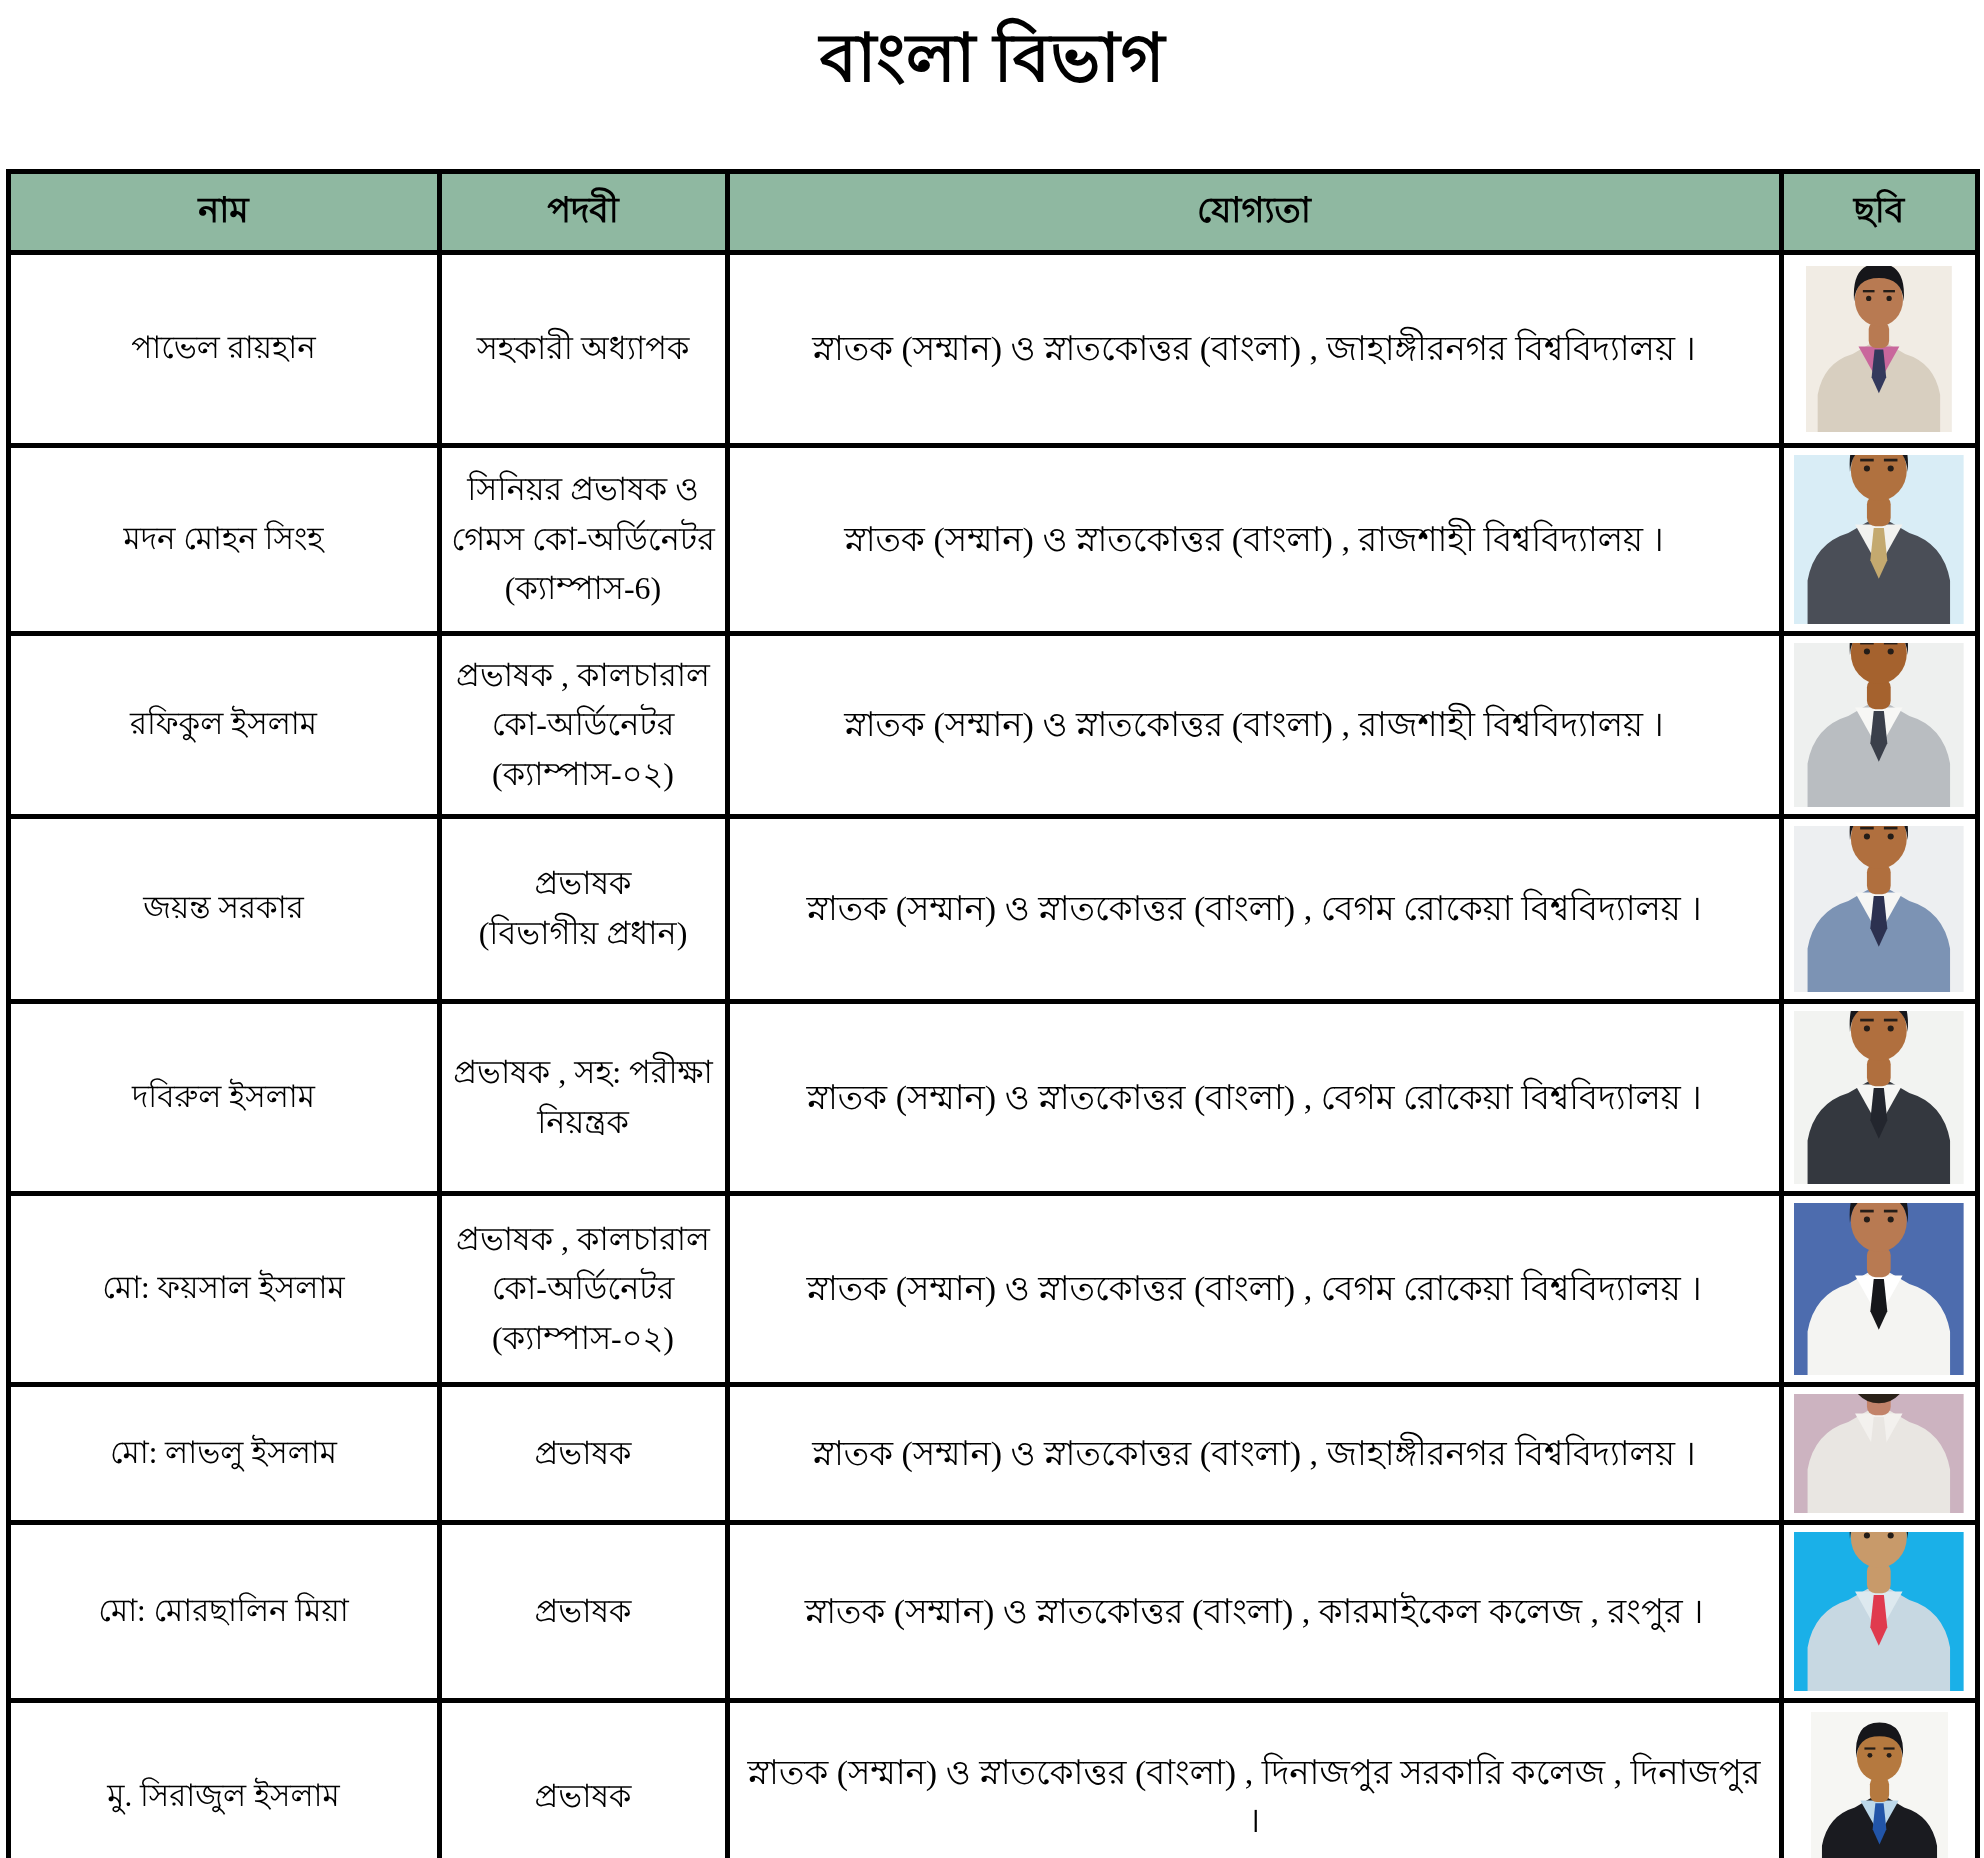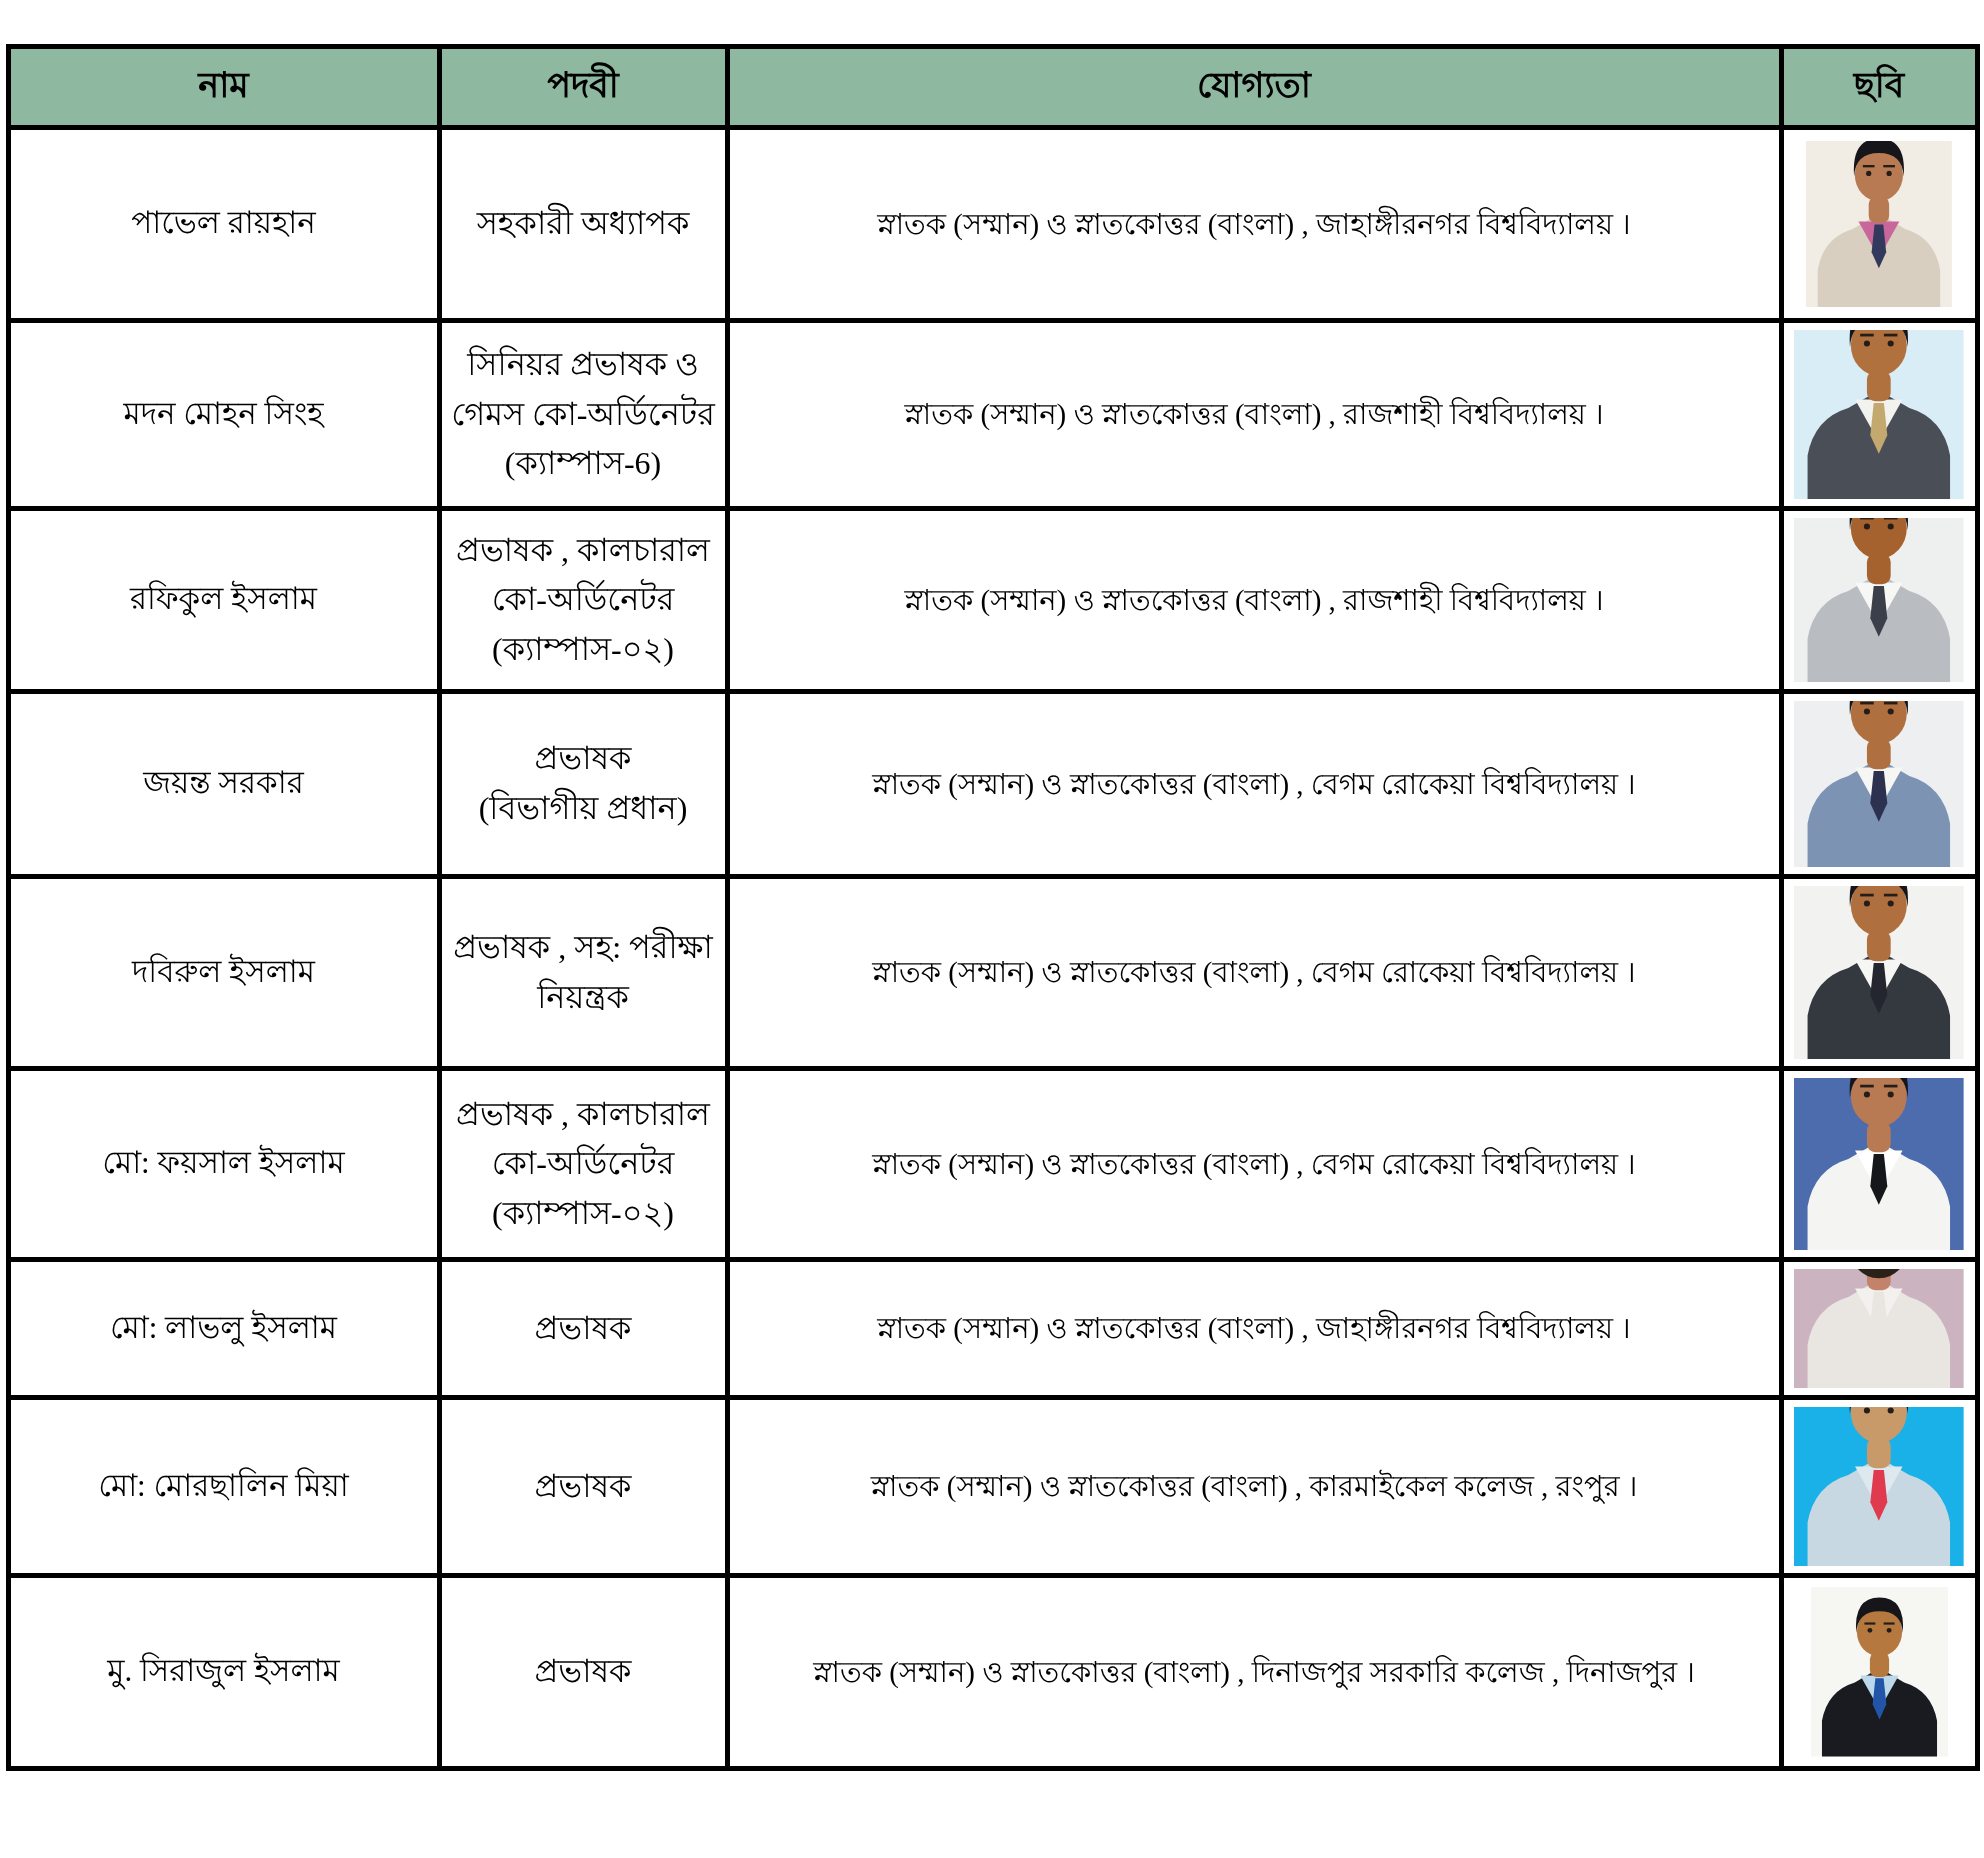--- a/index.html
+++ b/index.html
@@ -27,32 +27,33 @@
   tbody tr:nth-child(2){height:188px;}
   tbody tr:nth-child(3){height:183px;}
   tbody tr:nth-child(4){height:185px;}
   tbody tr:nth-child(5){height:192px;}
   tbody tr:nth-child(6){height:191px;}
   tbody tr:nth-child(7){height:138px;}
   tbody tr:nth-child(8){height:178px;}
   tbody tr:nth-child(9){height:193px;}
   .cell-name{font-size:31px;}
   .cell-designation{font-size:32px;white-space:pre-line;line-height:1.55;}
-  .cell-qualification{font-size:29px;line-height:1.4;}
+  .cell-qualification{font-size:34px;line-height:1.4;}
   td.photo-cell{position:relative;padding:0;}
   .avatar{position:absolute;top:6.7px;bottom:6.7px;left:10.7px;right:10.7px;overflow:hidden;}
   tbody tr:nth-child(1) .avatar{left:22.6px;right:22.6px;top:10.7px;bottom:10.7px;}
   tbody tr:nth-child(9) .avatar{left:27px;right:27px;top:9.3px;bottom:9.3px;}
   .avatar svg{width:100%;height:100%;display:block;}
 </style>
 </head>
 <body>
 
 <div class="page">
 
+  <div class="title">বাংলা বিভাগ</div>
 
   <table class="faculty">
     <colgroup>
       <col style="width:431px">
         <col style="width:288px">
         <col style="width:1054px">
         <col style="width:196px">
     </colgroup>
     <thead>
       <tr style="background: rgb(143, 184, 161);">

